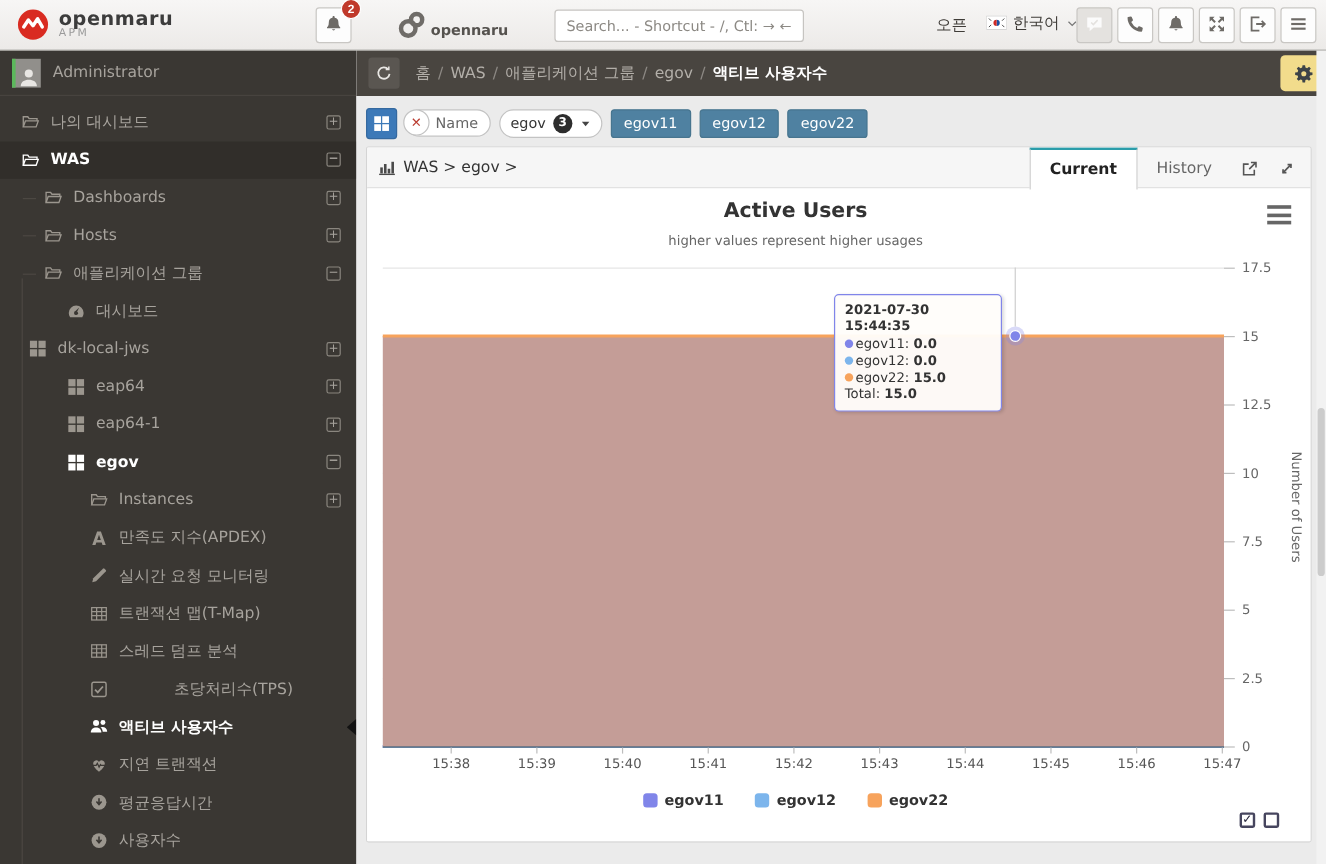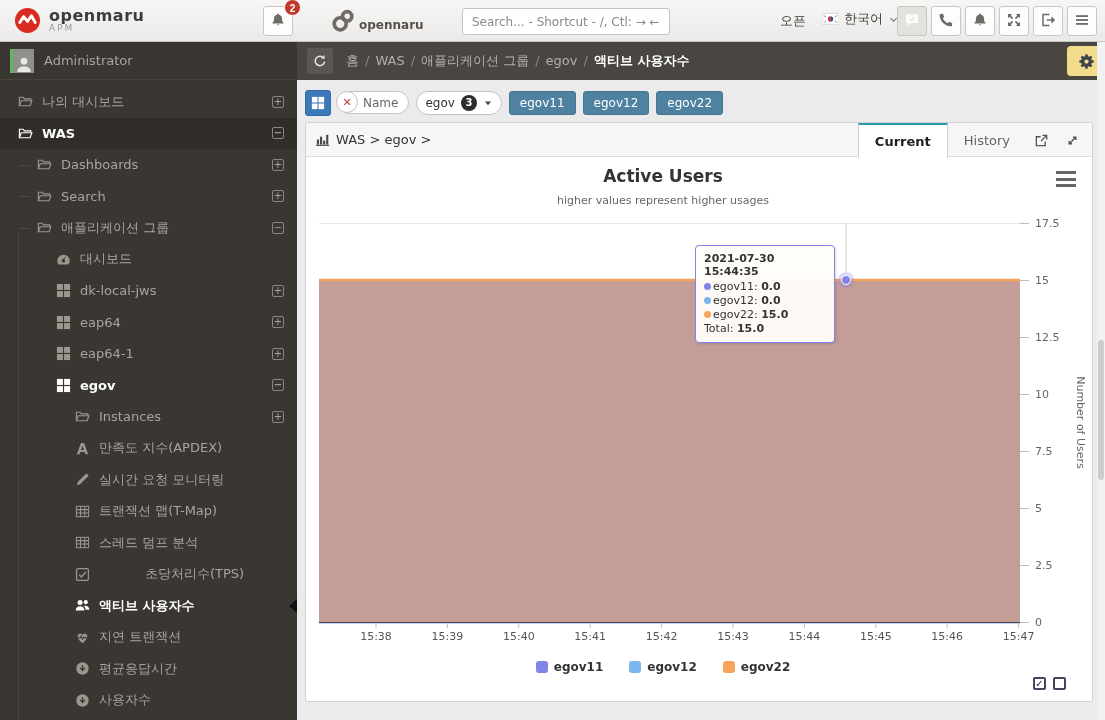--- a/index.html
+++ b/index.html
@@ -276,21 +276,21 @@
         <div class="sb-item" style="padding-left: 37px;">
           <span class="dash"></span>
           <span class="icon">
             <svg viewBox="0 0 16 16">
               <g fill="none" stroke="currentColor" stroke-width="1.2">
                 <path d="M1.5 12.5v-9h4l1.2 1.7h7V7"></path>
                 <path d="M1.5 12.5l1.9-5.3h11.4l-1.9 5.3z"></path>
               </g>
             </svg>
           </span>
-          <span>Search</span>
+          <span>Hosts</span>
           <span class="tog">+</span>
         </div>
         <div class="sb-item" style="padding-left: 37px;">
           <span class="dash"></span>
           <span class="icon">
             <svg viewBox="0 0 16 16">
               <g fill="none" stroke="currentColor" stroke-width="1.2">
                 <path d="M1.5 12.5v-9h4l1.2 1.7h7V7"></path>
                 <path d="M1.5 12.5l1.9-5.3h11.4l-1.9 5.3z"></path>
               </g>
@@ -300,21 +300,21 @@
           <span class="tog">−</span>
         </div>
         <div class="sb-item" style="padding-left: 56px;">
           <span class="icon">
             <svg viewBox="0 0 16 16">
               <path fill="currentColor" d="M8 2.8A6.6 6.6 0 0 0 1.4 9.4c0 1.4.4 2.7 1.2 3.8h10.8a6.9 6.9 0 0 0 1.2-3.8A6.6 6.6 0 0 0 8 2.8zm0 8.4a1.8 1.8 0 0 1-.7-3.5l3.4-3.2-1.9 3.8c.6.3 1 .9 1 1.6A1.8 1.8 0 0 1 8 11.2z"></path>
             </svg>
           </span>
           <span>대시보드</span>
         </div>
-        <div class="sb-item" style="padding-left: 56px;">
+        <div class="sb-item" style="padding-left: 24px;">
           <span class="icon">
             <svg viewBox="0 0 16 16" fill="currentColor">
               <rect x="1" y="1" width="6.4" height="6.4"></rect>
               <rect x="8.6" y="1" width="6.4" height="6.4"></rect>
               <rect x="1" y="8.6" width="6.4" height="6.4"></rect>
               <rect x="8.6" y="8.6" width="6.4" height="6.4"></rect>
             </svg>
           </span>
           <span>dk-local-jws</span>
           <span class="tog">+</span>

